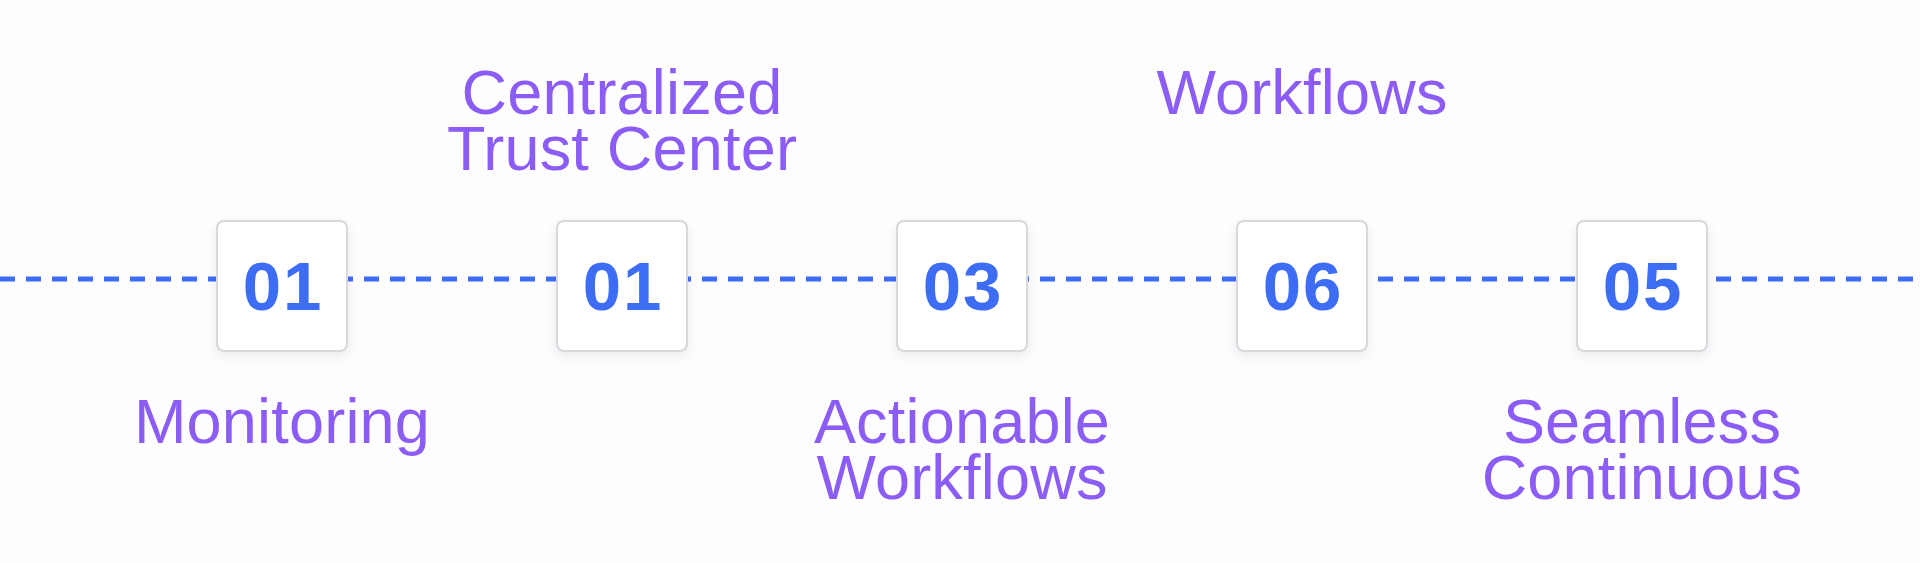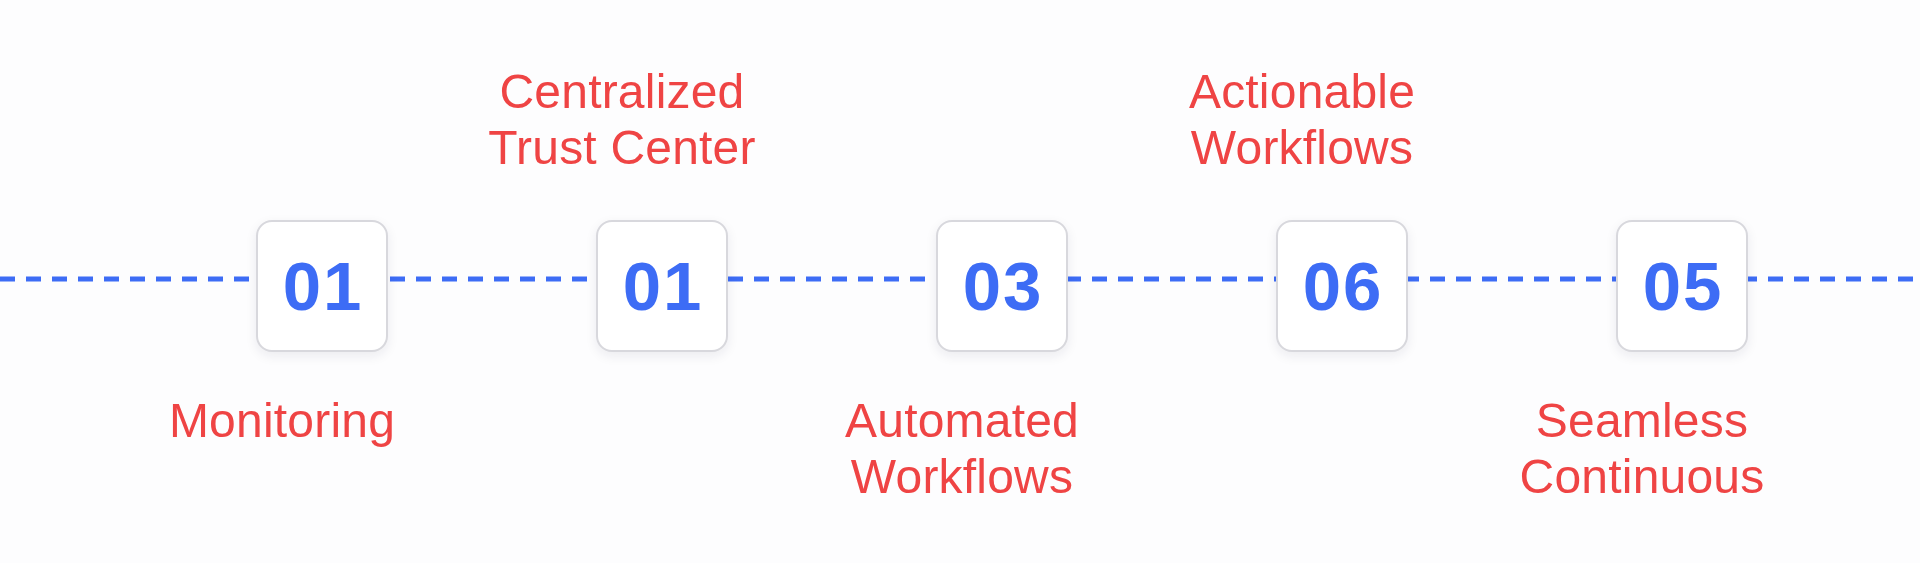--- a/index.html
+++ b/index.html
@@ -34,46 +34,45 @@
   }
   .step-box {
     position: absolute;
     top: 220px;
     left: 0;
     transform: translateX(-50%);
     width: 132px;
     height: 132px;
     background: #ffffff;
     border: 2px solid #d8d8dd;
-    border-radius: 16px;
+    border-radius: 8px;
     box-shadow: 0 4px 12px rgba(25, 30, 60, 0.08);
     display: flex;
     align-items: center;
     justify-content: center;
     box-sizing: border-box;
-    margin-left: 40px;
   }
   .step-number {
     font-size: 69px;
     font-weight: 700;
     letter-spacing: 2px;
     color: var(--accent, #3D6CF5);
     line-height: 1;
     padding-left: 2px; 
   }
   .step-label {
     position: absolute;
     left: 0;
     transform: translateX(-50%);
     width: 440px;
     text-align: center;
-    font-size: 48px;
+    font-size: 63px;
     line-height: 56px;
     font-weight: 500;
-    color: #ef4444;
+    color: #8b5cf6;
     letter-spacing: 0.2px;
   }
   .step-label.above { top: 64px; }
   .step-label.below { top: 393px; }
 
   
   .step:nth-of-type(1) { left: 282px; }
   .step:nth-of-type(2) { left: 622px; }
   .step:nth-of-type(3) { left: 962px; }
   .step:nth-of-type(4) { left: 1302px; }
@@ -105,28 +104,27 @@
     <div class="step-box">
       <span class="step-number">01</span>
     </div>
   </div>
 
   <div class="step">
     <div class="step-box">
       <span class="step-number">03</span>
     </div>
     <div class="step-label below">
-      <div>Automated</div>
+      <div>Actionable</div>
       <div>Workflows</div>
     </div>
   </div>
 
   <div class="step">
     <div class="step-label above">
-      <div>Actionable</div>
       <div>Workflows</div>
     </div>
     <div class="step-box">
       <span class="step-number">06</span>
     </div>
   </div>
 
   <div class="step">
     <div class="step-box">
       <span class="step-number">05</span>

